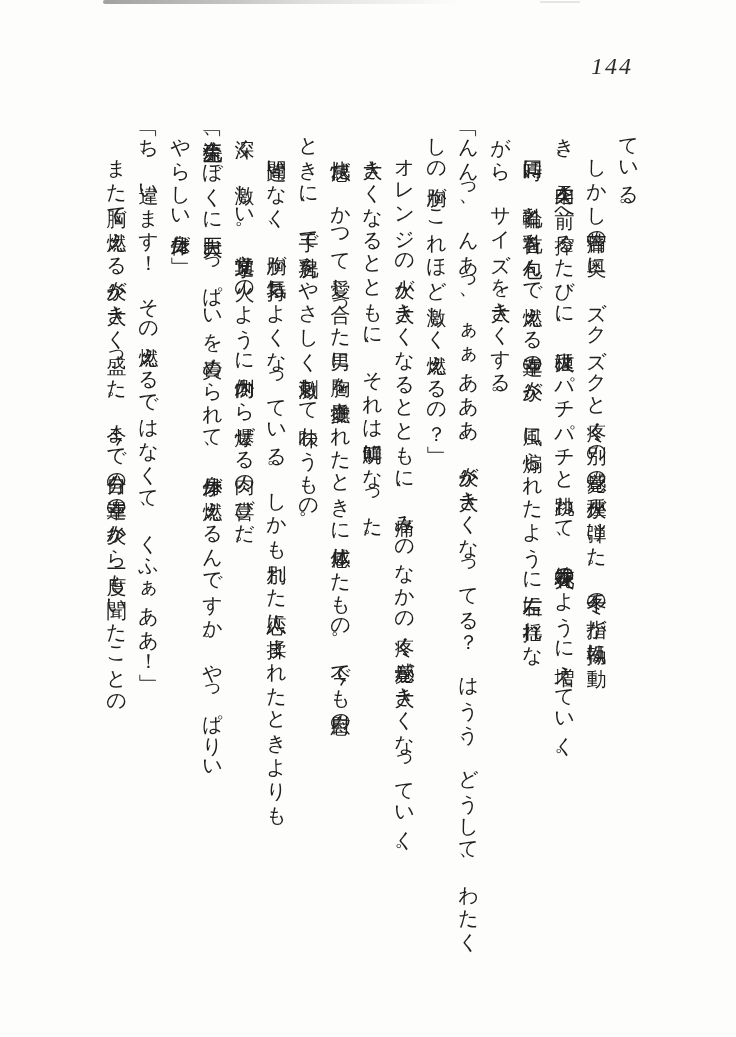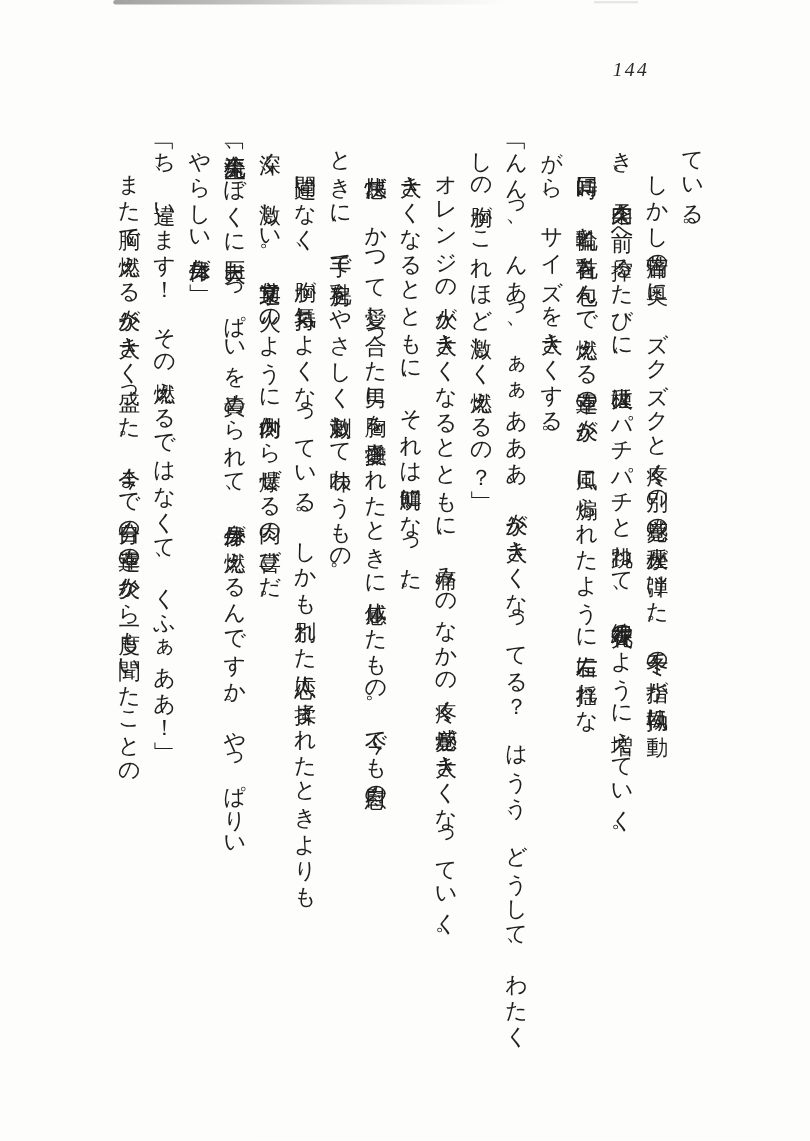--- a/index.html
+++ b/index.html
@@ -37,22 +37,22 @@
     position: absolute;
     top: 1px;
     left: 540px;
     width: 40px;
     height: 2px;
     background: rgba(120,120,120,0.18);
   }
   .page-number {
     position: absolute;
     top: 53px;
-    left: 557px;
-    font-size: 18px;
+    left: 591px;
+    font-size: 24px;
     font-style: italic;
     letter-spacing: 2px;
     color: #2b2b2b;
   }
   .text-block {
     position: absolute;
     top: 124px;
     right: 91px;
     height: 840px;
     writing-mode: vertical-rl;

